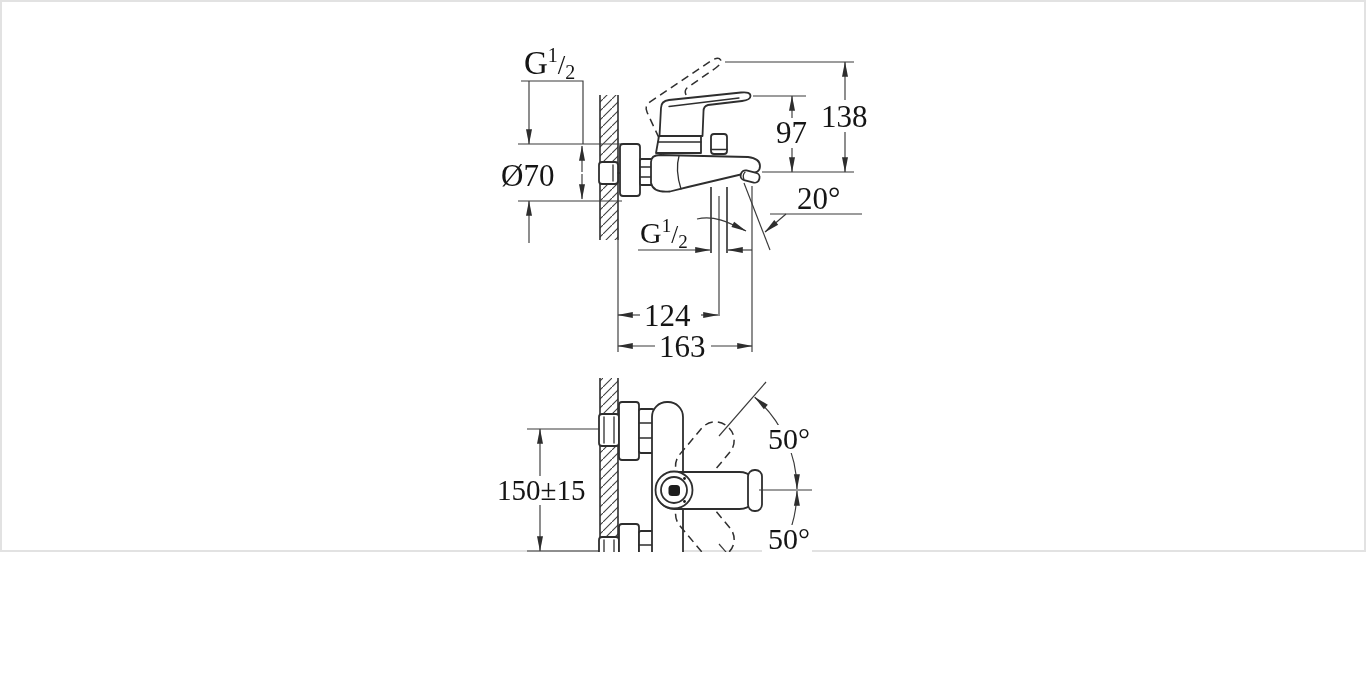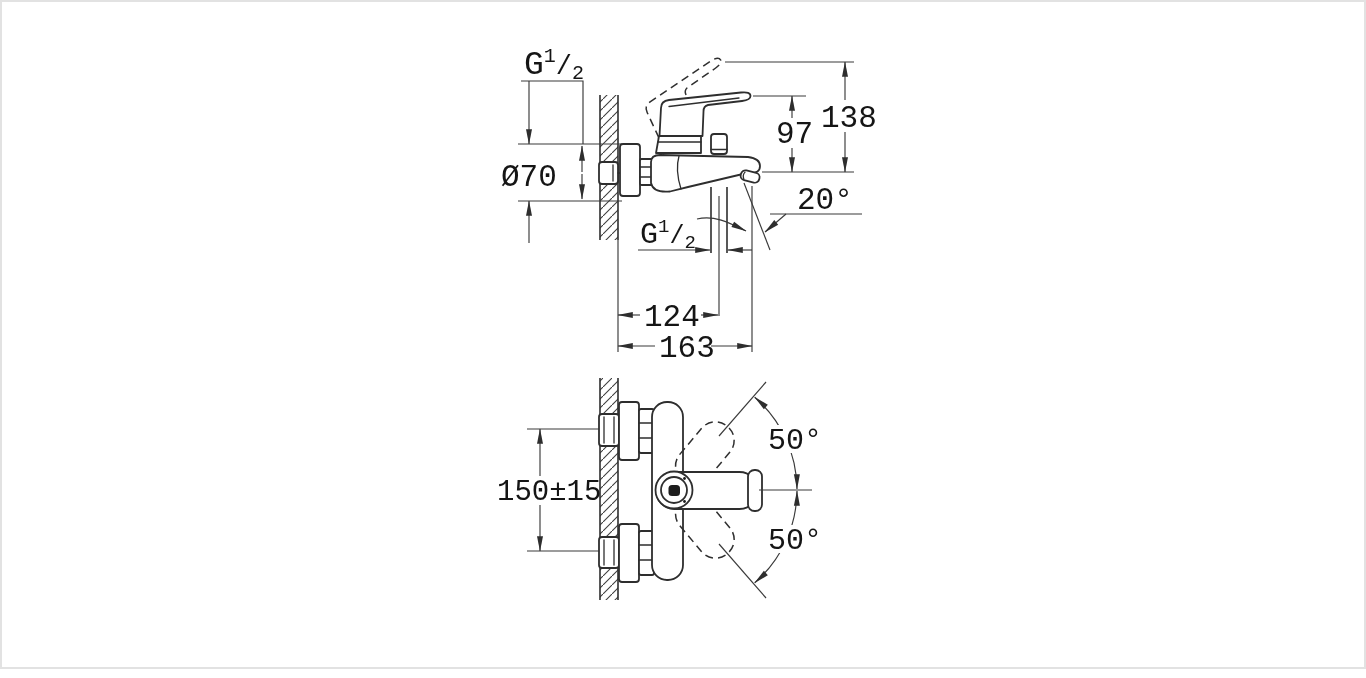--- a/index.html
+++ b/index.html
@@ -1,18 +1,18 @@
 <!DOCTYPE html>
 <html><head>
 <meta charset="utf-8">
 <style>
   html,body{margin:0;padding:0;background:#fff;}
-  #page{position:relative;width:1366px;height:669px;background:#ffffff;
+  #page{position:relative;width:1366px;height:552px;background:#ffffff;
         box-shadow:inset 0 0 0 2px #e2e2e2;overflow:hidden;
-        font-family:Liberation Mono, monospace;}
+        font-family:Liberation Serif, serif;}
   svg{position:absolute;left:0;top:0;}
   
   .obj{fill:#ffffff;stroke:#2e2e2e;stroke-width:1.8;stroke-linejoin:round;stroke-linecap:round;}
   .objline{fill:none;stroke:#2e2e2e;stroke-width:1.3;stroke-linecap:round;}
   .wedge{fill:none;stroke:#2e2e2e;stroke-width:1.6;}
   
   .thin{fill:none;stroke:#3a3a3a;stroke-width:1.15;}
   .dash{fill:none;stroke:#2f2f2f;stroke-width:1.5;stroke-dasharray:8 5;stroke-linejoin:round;}
   .hatchline{stroke:#3d3d3d;stroke-width:1.1;}
   text{fill:#151515;}

